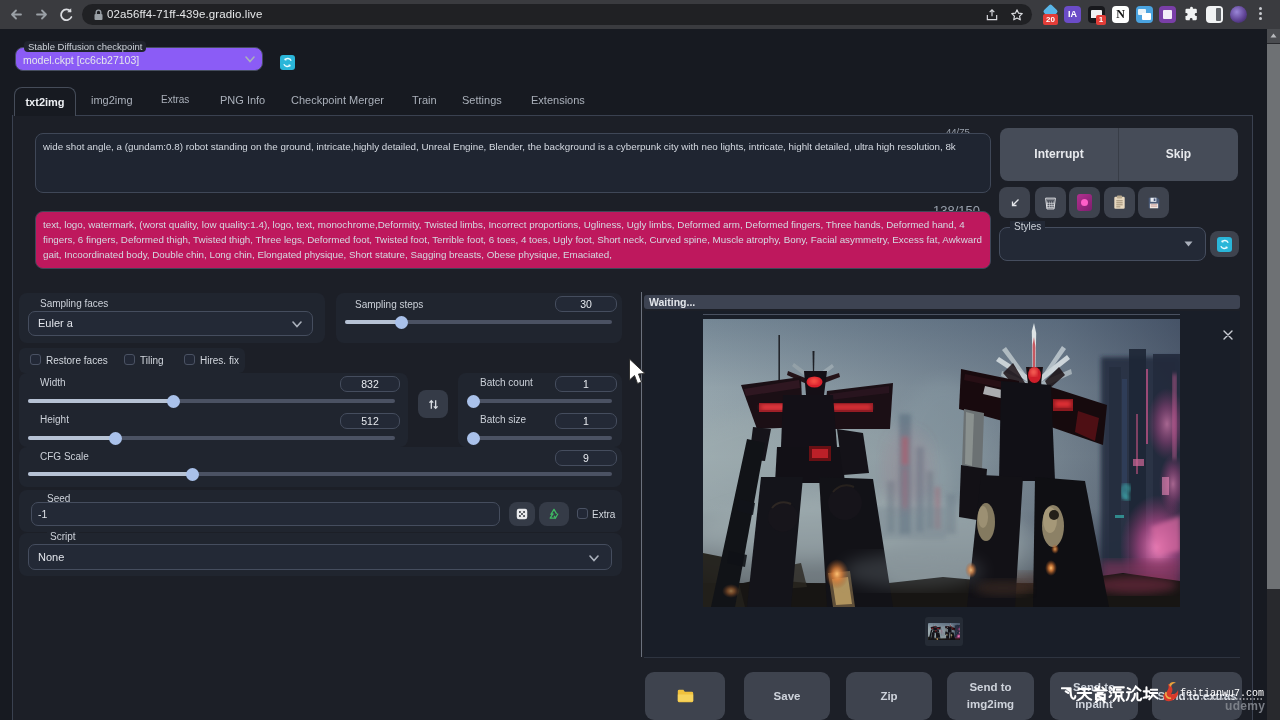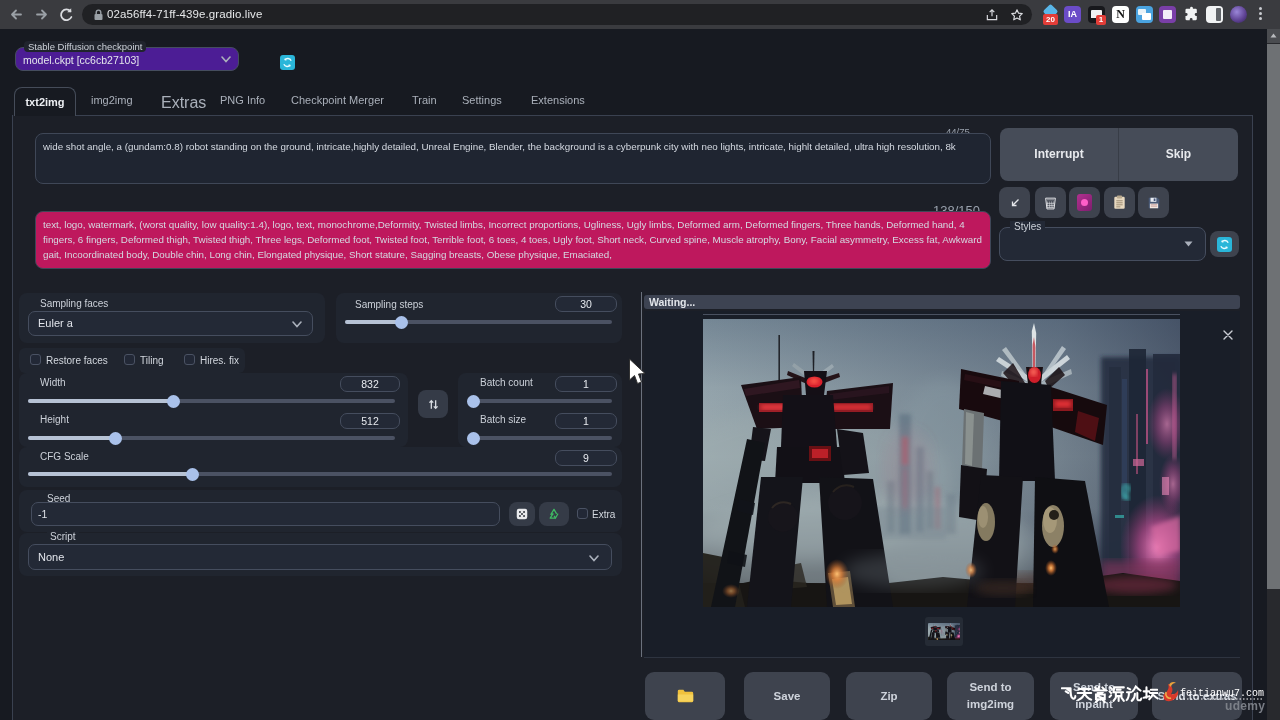--- a/index.html
+++ b/index.html
@@ -74,47 +74,47 @@
     </div>
     <div class="exticon" style="left:1230px;border-radius:50%;background:radial-gradient(circle at 40% 35%,#9a86d8,#5b3f8f 60%,#2e2150)"></div>
     <div class="abs" style="left:1259px;top:5px;color:#c8cbd0;font-size:12px;letter-spacing:0;line-height:6px;width:6px">
       <div style="width:3px;height:3px;border-radius:50%;background:#c8cbd0;margin:2px 0"></div>
       <div style="width:3px;height:3px;border-radius:50%;background:#c8cbd0;margin:2px 0"></div>
       <div style="width:3px;height:3px;border-radius:50%;background:#c8cbd0;margin:2px 0"></div>
     </div>
   </div>
   <div id="page">
 
-    <div class="abs" style="left:15px;top:47px;width:224px;height:24px;background:#4c1d95;border:1px solid #454d5e;border-radius:8px">
+    <div class="abs" style="left:15px;top:47px;width:248px;height:24px;background:#8b5cf6;border:1px solid #454d5e;border-radius:8px">
       <div class="abs" style="left:8px;top:-7px;background:#20242d;padding:0 4px;font-size:9.5px;color:#ccd1d9;border-radius:4px">Stable Diffusion checkpoint</div>
       <div class="abs" style="left:7px;top:6px;font-size:10.5px;color:#e4e7ec">model.ckpt [cc6cb27103]</div>
       <svg class="abs" style="right:7px;top:8px" width="10" height="7" viewBox="0 0 10 7">
           <path d="M1 1 L5 5.5 L9 1" stroke="#aab0bb" stroke-width="1.6" fill="none" stroke-linecap="round"></path>
         </svg>
     </div>
     <div class="abs" style="left:280px;top:55px;width:15px;height:15px;background:#2ab6d9;border-radius:3px">
       <svg class="abs" style="left:2px;top:2px" width="11" height="11" viewBox="0 0 24 24" fill="none" stroke="#eafcff" stroke-width="3">
         <path d="M20 8 A8 8 0 0 0 6 7 M4 16 a8 8 0 0 0 14 1"></path>
         <path d="M6 2 v5 h5 M18 22 v-5 h-5" fill="#eafcff" stroke="none"></path>
       </svg>
     </div>
 
     <div class="abs" style="left:12px;top:115px;width:1241px;height:605px;background:#1c1f27;border-left:1px solid #3a4150;border-right:1px solid #3a4150"></div>
     <div class="abs" style="left:76px;top:115px;width:1177px;height:1px;background:#3a4150"></div>
     <div class="abs" style="left:14px;top:87px;width:62px;height:29px;background:#171a21;border:1px solid #454c59;border-bottom:none;border-radius:8px 8px 0 0;color:#edeff3;font-size:11px;font-weight:bold;text-align:center;line-height:29px">txt2img</div>
     <div class="abs" style="left:91px;top:94px;font-size:11px;color:#aab0ba">img2img</div>
-    <div class="abs" style="left:161px;top:94px;font-size:16px;color:#aab0ba">Extras</div>
+    <div class="abs" style="left:161px;top:94px;font-size:10px;color:#aab0ba">Extras</div>
     <div class="abs" style="left:220px;top:94px;font-size:11px;color:#aab0ba">PNG Info</div>
     <div class="abs" style="left:291px;top:94px;font-size:11px;color:#aab0ba">Checkpoint Merger</div>
     <div class="abs" style="left:412px;top:94px;font-size:11px;color:#aab0ba">Train</div>
     <div class="abs" style="left:462px;top:94px;font-size:11px;color:#aab0ba">Settings</div>
     <div class="abs" style="left:531px;top:94px;font-size:11px;color:#aab0ba">Extensions</div>
 
     <div class="abs" style="left:946px;top:126px;font-size:9.5px;color:#9aa2ae">44/75</div>
-    <div class="abs" style="left:35px;top:133px;width:956px;height:51px;background:#1f2531;border:1px solid #3f4757;border-radius:8px">
+    <div class="abs" style="left:35px;top:133px;width:956px;height:60px;background:#1f2531;border:1px solid #3f4757;border-radius:8px">
       <div class="abs" style="left:7px;top:6px;right:7px;font-size:9.8px;color:#d5dae2;line-height:14px;white-space:nowrap">wide shot angle, a (gundam:0.8) robot standing on the ground, intricate,highly detailed, Unreal Engine, Blender, the background is a cyberpunk city with neo lights, intricate, highlt detailed, ultra high resolution, 8k</div>
     </div>
     <div class="abs" style="left:933px;top:203px;font-size:13px;color:#9aa2ae">138/150</div>
     <div class="abs" style="left:35px;top:211px;width:956px;height:58px;background:#be185d;border:1px solid #3f4757;border-radius:8px">
       <div class="abs" style="left:7px;top:5px;font-size:9.8px;color:#d5dae2;line-height:15px;white-space:nowrap">text, logo, watermark, (worst quality, low quality:1.4), logo, text, monochrome,Deformity, Twisted limbs, Incorrect proportions, Ugliness, Ugly limbs, Deformed arm, Deformed fingers, Three hands, Deformed hand, 4<br>fingers, 6 fingers, Deformed thigh, Twisted thigh, Three legs, Deformed foot, Twisted foot, Terrible foot, 6 toes, 4 toes, Ugly foot, Short neck, Curved spine, Muscle atrophy, Bony, Facial asymmetry, Excess fat, Awkward<br>gait, Incoordinated body, Double chin, Long chin, Elongated physique, Short stature, Sagging breasts, Obese physique, Emaciated,</div>
     </div>
 
     <div id="leftcol">
 
       <div class="blk" style="left:19px;top:293px;width:306px;height:50px"></div>

